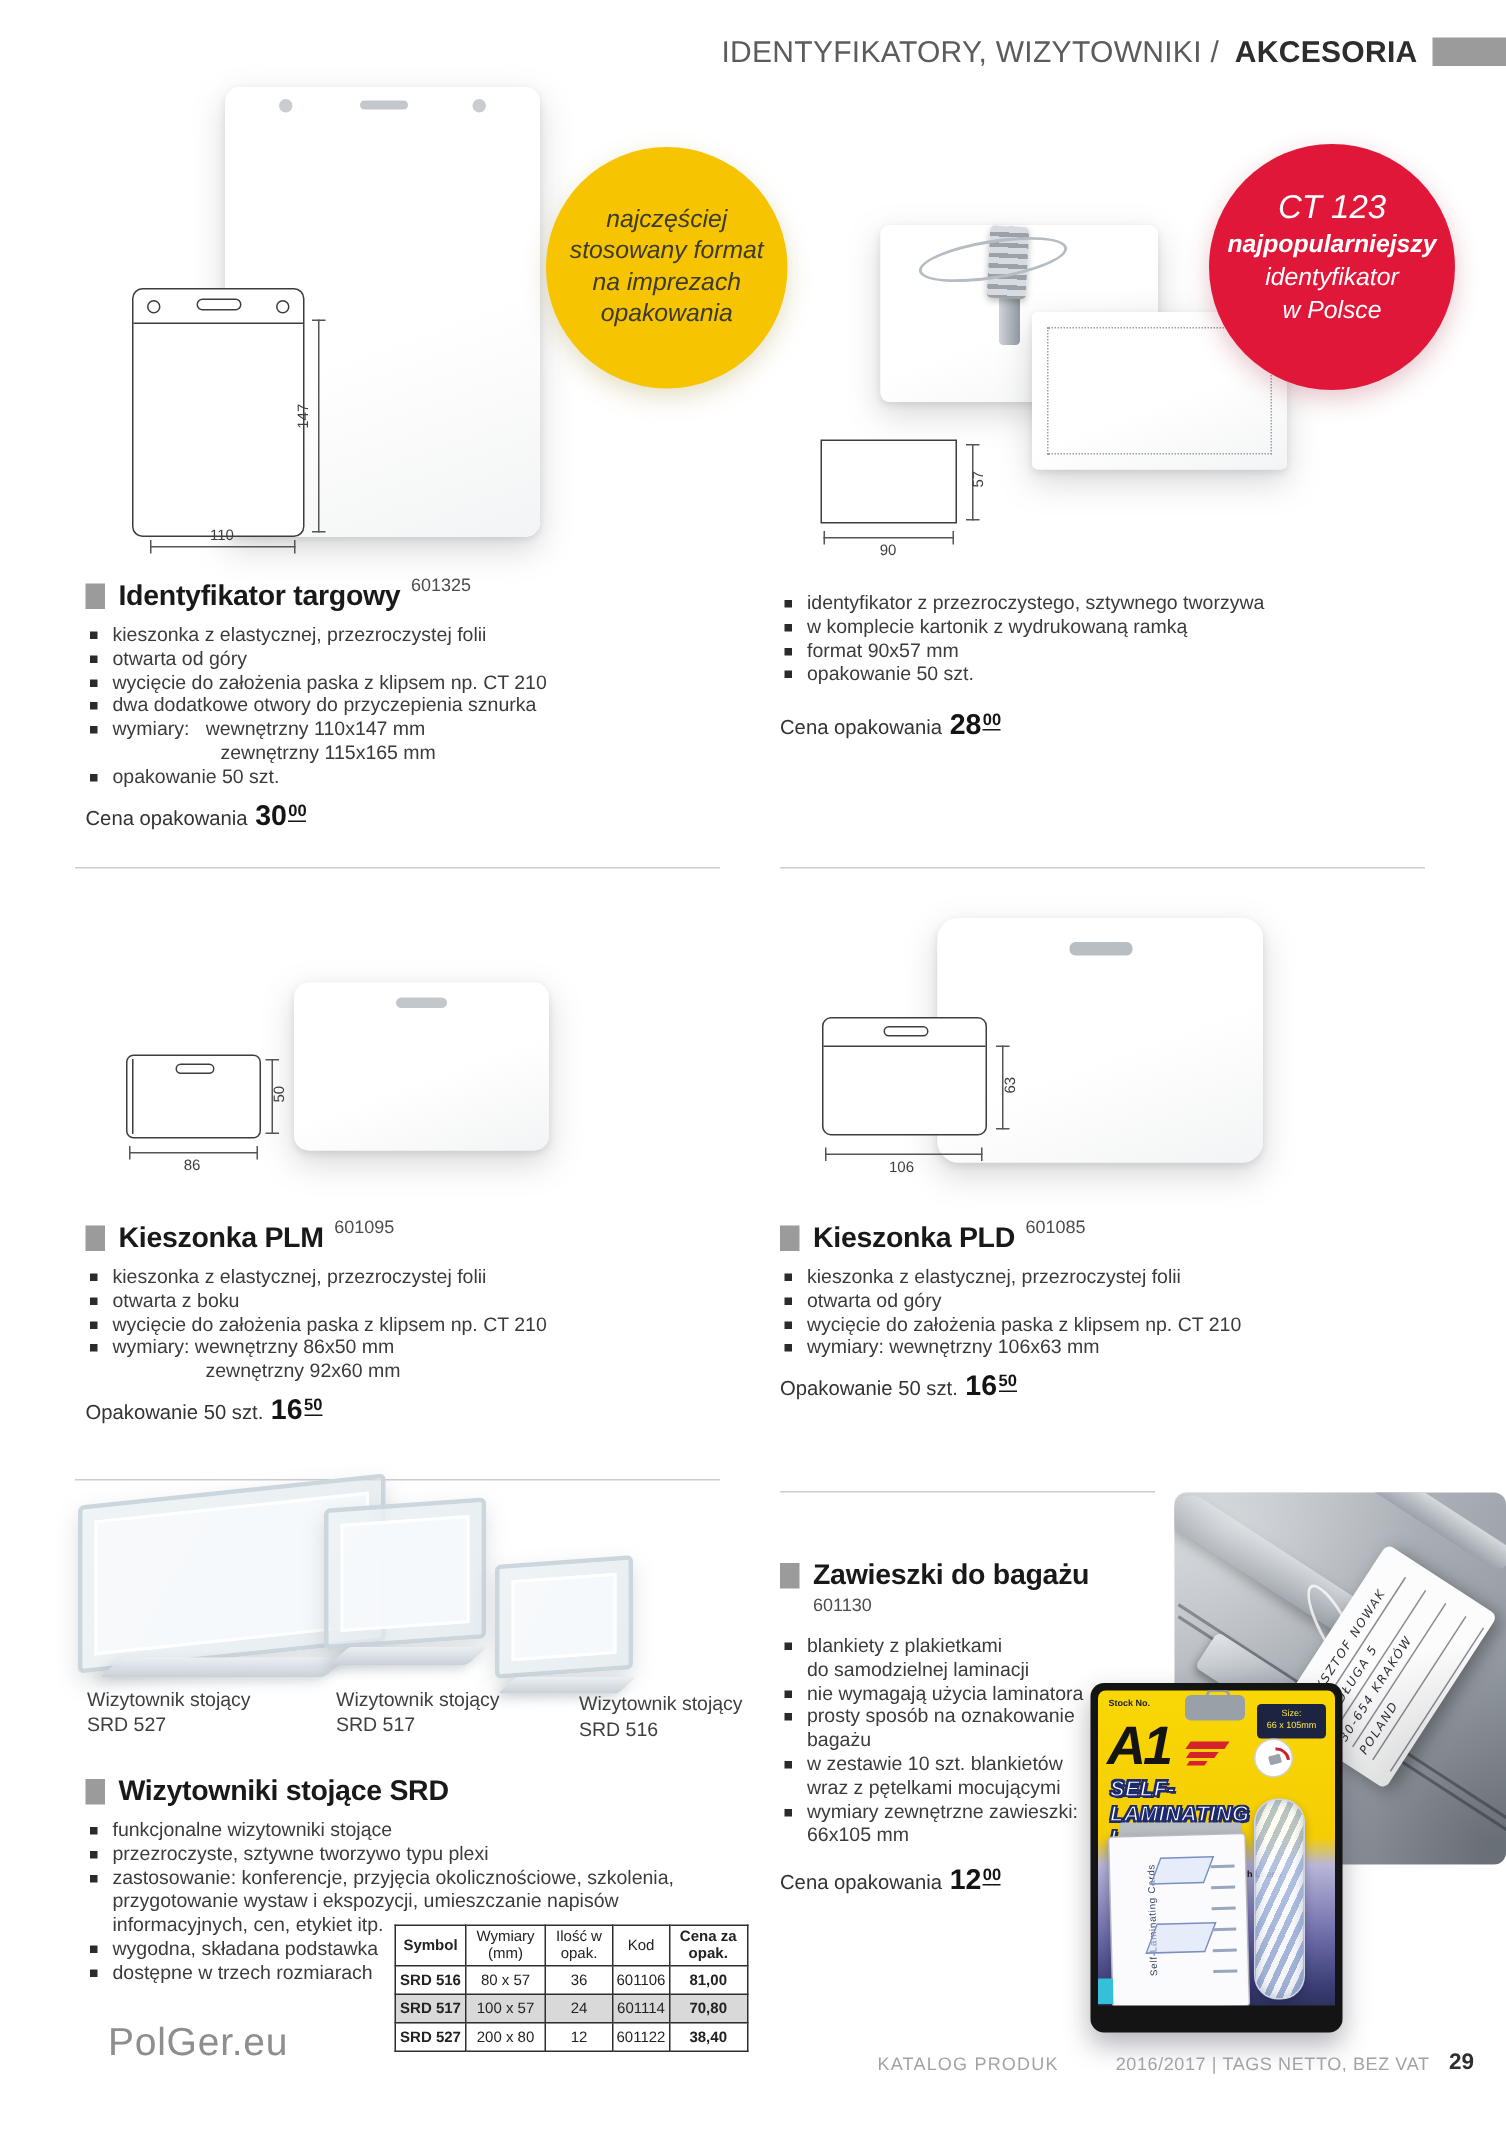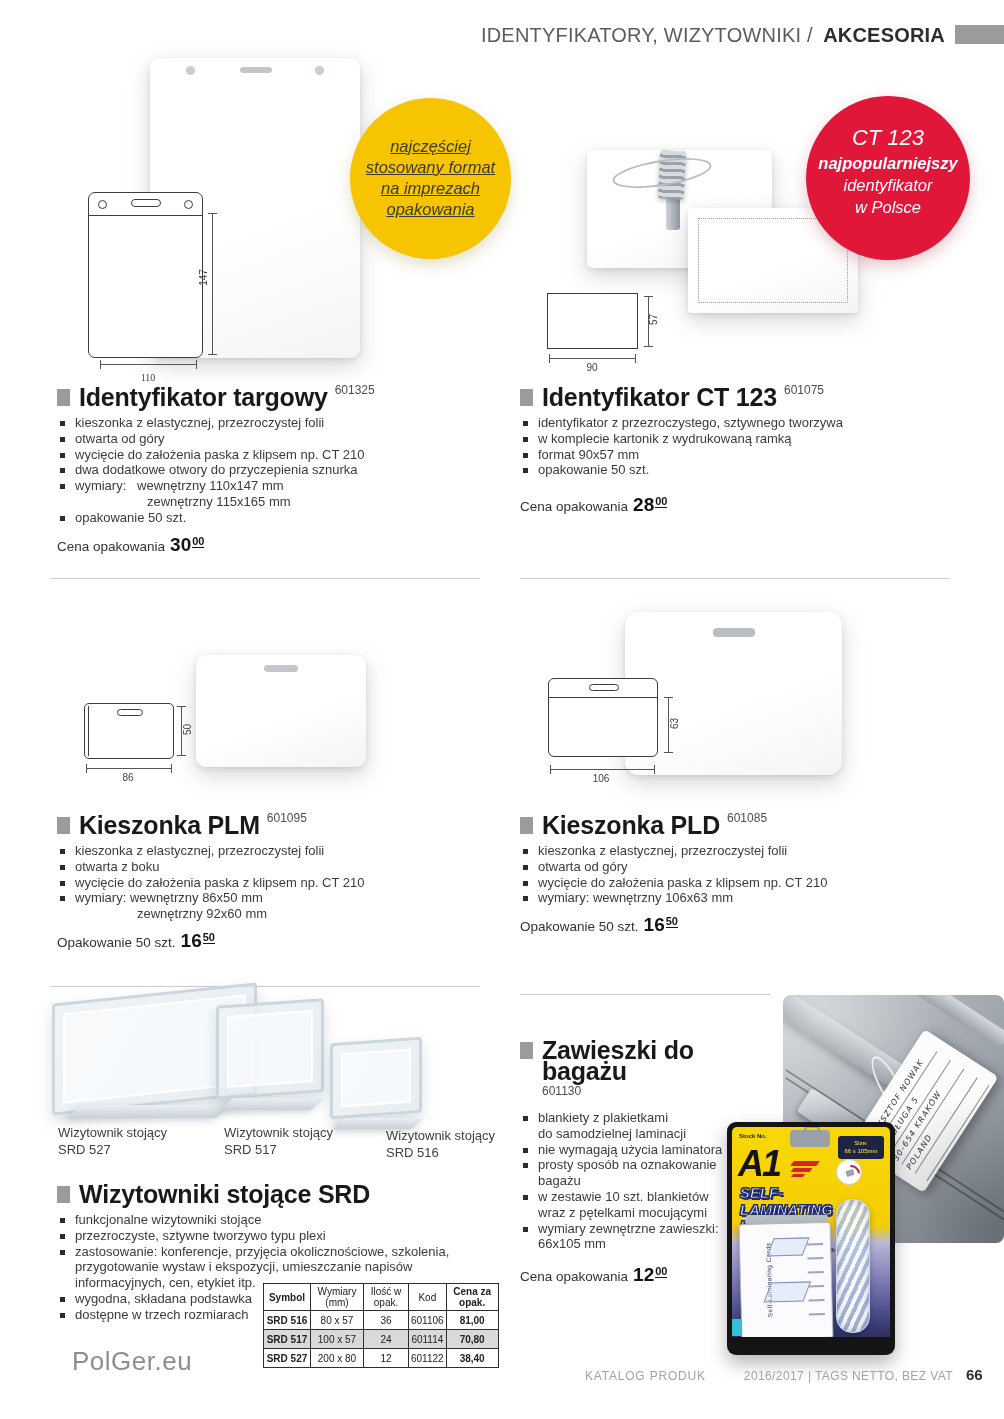--- a/index.html
+++ b/index.html
@@ -15,21 +15,21 @@
   .ph-bold { font-size:20px; color:#2d2d2d; font-weight:bold; margin-left:6px; letter-spacing:0.2px; }
   .ph-box  { position:absolute; left:955px; top:25px; width:49px; height:19px; background:#9b9b9b; }
 
   
   .divider { position:absolute; height:1px; background:#cdcdcd; }
 
   
   .sec { position:absolute; width:432px; }
   .sec-head { display:flex; align-items:flex-start; }
   .sq { width:13px; height:17px; background:#9b9b9b; margin-right:9px; margin-top:2px; flex:0 0 auto; }
-  .sec-title { font-size:25px; font-weight:bold; color:#191919; letter-spacing:-0.2px; line-height:21px; }
+  .sec-title { font-size:19px; font-weight:bold; color:#191919; letter-spacing:-0.2px; line-height:21px; }
   .sec-code { font-size:12px; color:#4c4c4c; margin-left:7px; position:relative; top:-4px; }
   .code-line { font-size:12px; color:#4c4c4c; margin-left:22px; margin-top:2px; }
 
   ul.blt { list-style:none; margin-top:7px; }
   ul.blt li { position:relative; padding-left:18px; font-size:13px; line-height:15.8px; color:#3b3b3b; white-space:pre-line; }
   ul.blt li::before { content:""; position:absolute; left:3px; top:6px; width:5px; height:5px; background:#2b2b2b; }
   ul.blt li.nb::before { display:none; }
   ul.blt li.ind-t { padding-left:90px; }
   ul.blt li.ind-k { padding-left:80px; }
 
@@ -53,22 +53,22 @@
   .hole { position:absolute; width:9px; height:9px; border-radius:50%; background:#c9cdd1; }
   .slot { position:absolute; background:#c3c7cb; border-radius:4px; }
   .diag { position:absolute; background:#fff; border:1.5px solid #3d3d3d; }
   .diag .o-hole { position:absolute; width:9px; height:9px; border:1px solid #3d3d3d; border-radius:50%; }
   .diag .o-slot { position:absolute; border:1px solid #3d3d3d; border-radius:5px; background:#fff; }
   .diag .band { position:absolute; left:0; right:0; height:1px; background:#3d3d3d; }
   .diag .spine { position:absolute; left:3px; top:2px; bottom:2px; width:1px; background:#3d3d3d; }
 
   
   .badge-circle { position:absolute; border-radius:50%; text-align:center; }
-  .yellow-circle { left:350px; top:98px; width:161px; height:161px; background:#f6c400; padding-top:38px;
-                   font-style:italic; font-size:16.5px; line-height:21px; color:#3d3a2e; box-shadow:0 6px 16px rgba(150,130,30,.25);text-decoration:underline; }
+  .yellow-circle { left:364px; top:98px; width:161px; height:161px; background:#f6c400; padding-top:38px;
+                   font-style:italic; font-size:16.5px; line-height:21px; color:#3d3a2e; box-shadow:0 6px 16px rgba(150,130,30,.25); }
   .red-circle { left:806px; top:96px; width:164px; height:164px; background:#e1173a; padding-top:28px;
                 color:#fff; font-style:italic; box-shadow:0 6px 16px rgba(160,30,50,.25); }
   .red-circle .l1 { font-size:22px; line-height:28px; }
   .red-circle .l2 { font-size:16.5px; font-weight:bold; line-height:22px; }
   .red-circle .l3,.red-circle .l4 { font-size:16.5px; line-height:22px; }
 
   
   .clip-body { position:absolute; left:659px; top:151px; width:26px; height:48px; border-radius:3px;
                background:repeating-linear-gradient(180deg,#d7dbe0 0 4px,#9aa1a8 4px 7px); box-shadow:0 2px 5px rgba(0,0,0,.25); transform:rotate(3deg); }
   .clip-stem { position:absolute; left:666px; top:196px; width:14px; height:34px; background:linear-gradient(90deg,#cfd4d9,#9099a1); border-radius:3px; }
@@ -176,21 +176,21 @@
 </div>
 <div class="diag" style="left:88px; top:192px; width:115px; height:166px; border-radius:7px;">
   <span class="o-hole" style="left:9px; top:7px;"></span>
   <span class="o-hole" style="right:9px; top:7px;"></span>
   <span class="o-slot" style="left:42px; top:6px; width:30px; height:8px;"></span>
   <span class="band" style="top:22px;"></span>
 </div>
 <div class="dim-v" style="left:212px; top:213px; height:142px;"></div>
 <div class="dim-label rot" style="left:188px; top:272px;">147</div>
 <div class="dim-h" style="left:100px; top:364px; width:97px;"></div>
-<div class="dim-label" style="left:128px; top:372px;font-family:Liberation Serif, serif;">110</div>
+<div class="dim-label" style="left:128px; top:352px;">110</div>
 
 <div class="badge-circle yellow-circle">
   <div>najczęściej</div>
   <div>stosowany format</div>
   <div>na imprezach</div>
   <div>opakowania</div>
 </div>
 
 <div class="photo" style="left:587px; top:150px; width:185px; height:118px; border-radius:6px;"></div>
 <div class="clip-stem"></div>
@@ -226,25 +226,20 @@
     <li>wymiary:&nbsp;&nbsp;&nbsp;wewnętrzny 110x147 mm</li>
     <li class="nb ind-t">zewnętrzny 115x165 mm</li>
     <li>opakowanie 50 szt.</li>
   </ul>
   <div class="price-line">
     <span>Cena opakowania</span><span class="price-num">30</span><span class="price-sup">00</span>
   </div>
 </div>
 
 <div class="sec" style="left:520px; top:387px;">
-  <div class="sec-head">
-    <span class="sq"></span>
-    <span class="sec-title">Identyfikator CT 123</span>
-    <span class="sec-code">601075</span>
-  </div>
   <ul class="blt">
     <li>identyfikator z przezroczystego, sztywnego tworzywa</li>
     <li>w komplecie kartonik z wydrukowaną ramką</li>
     <li>format 90x57 mm</li>
     <li>opakowanie 50 szt.</li>
   </ul>
   <div class="price-line mt14">
     <span>Cena opakowania</span><span class="price-num">28</span><span class="price-sup">00</span>
   </div>
 </div>
@@ -474,13 +469,13 @@
   </div>
 </div>
 
 <div class="foot-brand">PolGer.eu</div>
 <div class="foot-catalog">KATALOG PRODUK</div>
 <div class="foot-right">
   <span>2016/2017</span>
   <span>|</span>
   <span>TAGS NETTO, BEZ VAT</span>
 </div>
-<div class="foot-page">66</div>
+<div class="foot-page">29</div>
 
 </body></html>

